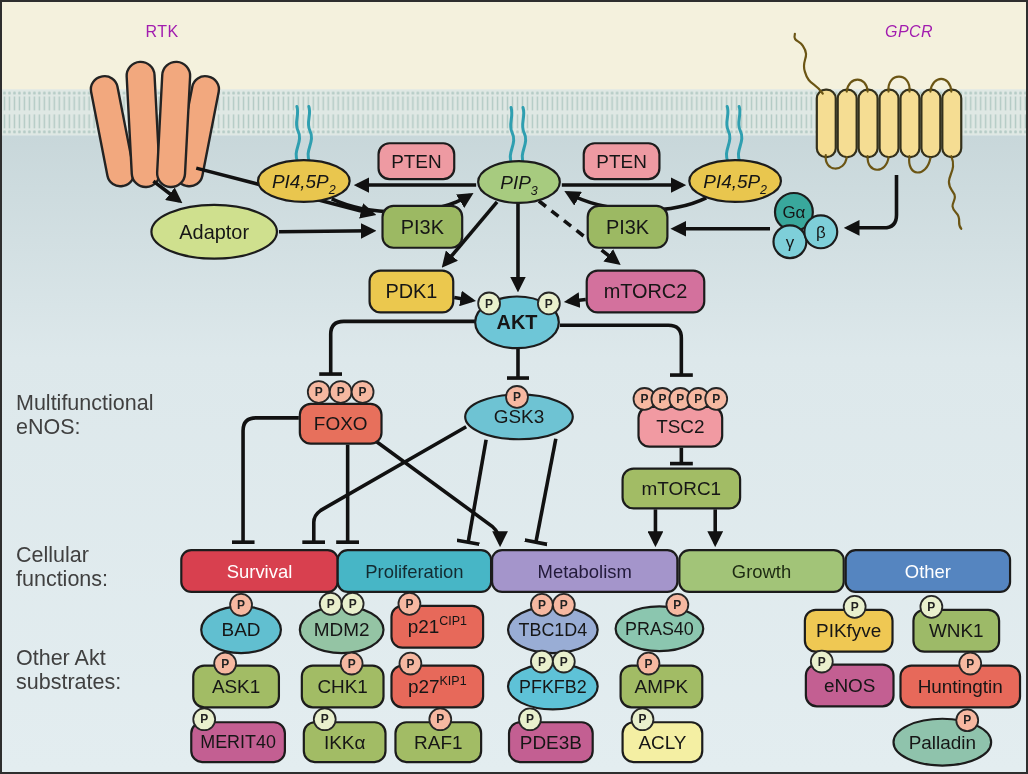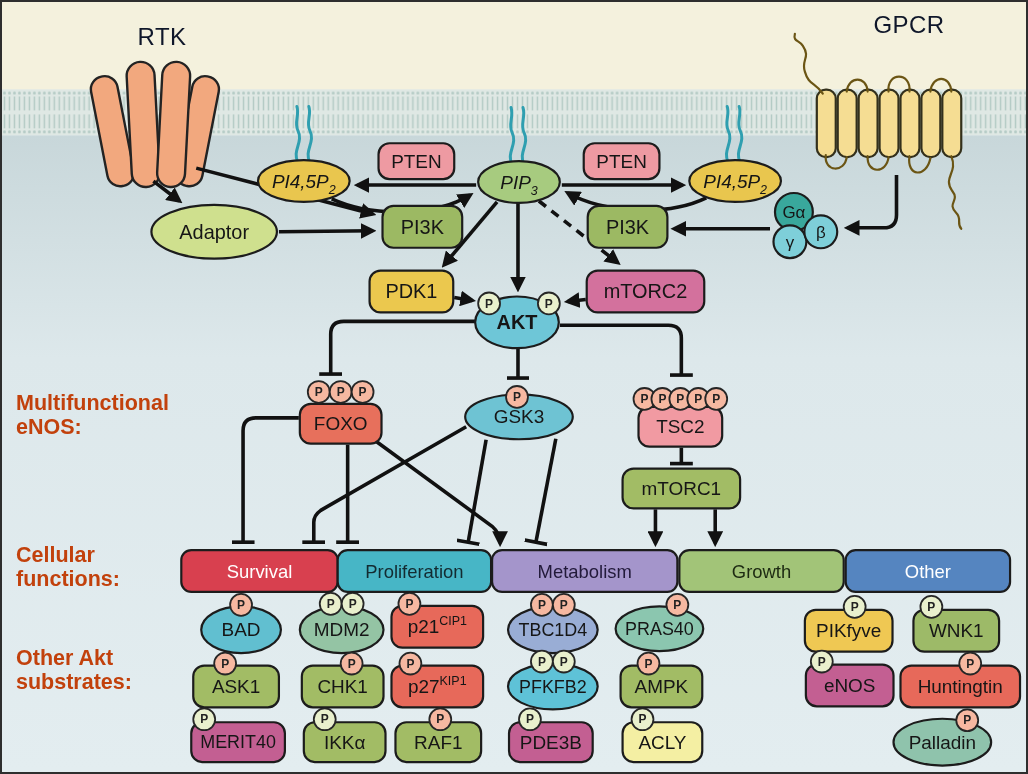--- a/index.html
+++ b/index.html
@@ -5,24 +5,24 @@
   html,body{margin:0;padding:0;background:#9aa3a6;}
   .stage{
     position:relative;width:1028px;height:774px;box-sizing:border-box;
     background:#dfe9ec;border:2px solid #2e2e2e;overflow:hidden;
     font-family:"Liberation Sans",sans-serif;
   }
   .stage svg{position:absolute;left:0;top:0;width:100%;height:100%;}
   svg text{font-family:"Liberation Sans",sans-serif;}
   .hdr-label{
     position:absolute;transform:translateX(-50%);
-    font-size:24px;color:#0f172a;letter-spacing:.4px;white-space:nowrap;
+    font-size:16px;color:#a21caf;letter-spacing:.4px;white-space:nowrap;
   }
   .side-label{
-    position:absolute;font-size:21.5px;font-weight:700;color:#c2410c;
+    position:absolute;font-size:21.5px;font-weight:400;color:#404040;
     line-height:1.1;white-space:nowrap;
   }
 </style>
 </head>
 <body>
 
 <div class="stage">
   <svg id="diagram" viewBox="0 0 1028 774" preserveAspectRatio="none">
 <defs>
   <linearGradient id="bgGrad" x1="0" y1="0" x2="0" y2="1">
@@ -347,21 +347,21 @@
           <text x="762.5" y="578.5" text-anchor="middle" font-size="18.5" fill="#1d2a12">Growth</text>
         </g>
         <g>
           <rect x="847" y="551" width="165" height="42" rx="10" fill="#5585c0" stroke="#1c1c1c" stroke-width="2.2"></rect>
           <text x="929.5" y="578.5" text-anchor="middle" font-size="18.5" fill="#ffffff">Other</text>
         </g>
       </g>
     </svg>
 
   <div class="hdr-label" id="hdr0" style="left: 160px; top: 21px;">RTK</div>
-  <div class="hdr-label" id="hdr1" style="left: 907px; top: 9px;">GPCR</div>
+  <div class="hdr-label" id="hdr1" style="left: 907px; top: 21px; font-style: italic;">GPCR</div>
 
   <div class="side-label" id="side0" style="left: 14px; top: 390px;">
     <div>Multifunctional</div>
     <div>eNOS:</div>
   </div>
   <div class="side-label" id="side2" style="left: 14px; top: 645px;">
     <div>Other Akt</div>
     <div>substrates:</div>
   </div>
   <div class="side-label" id="side1" style="left: 14px; top: 542px;">

